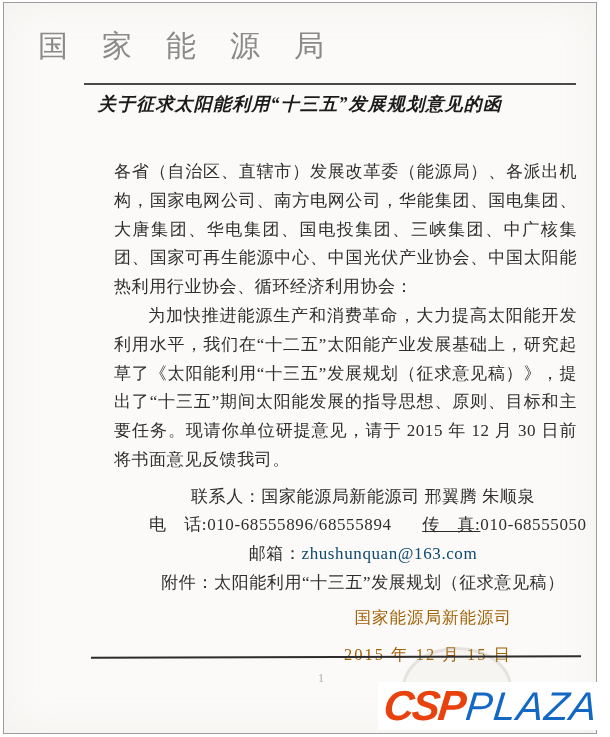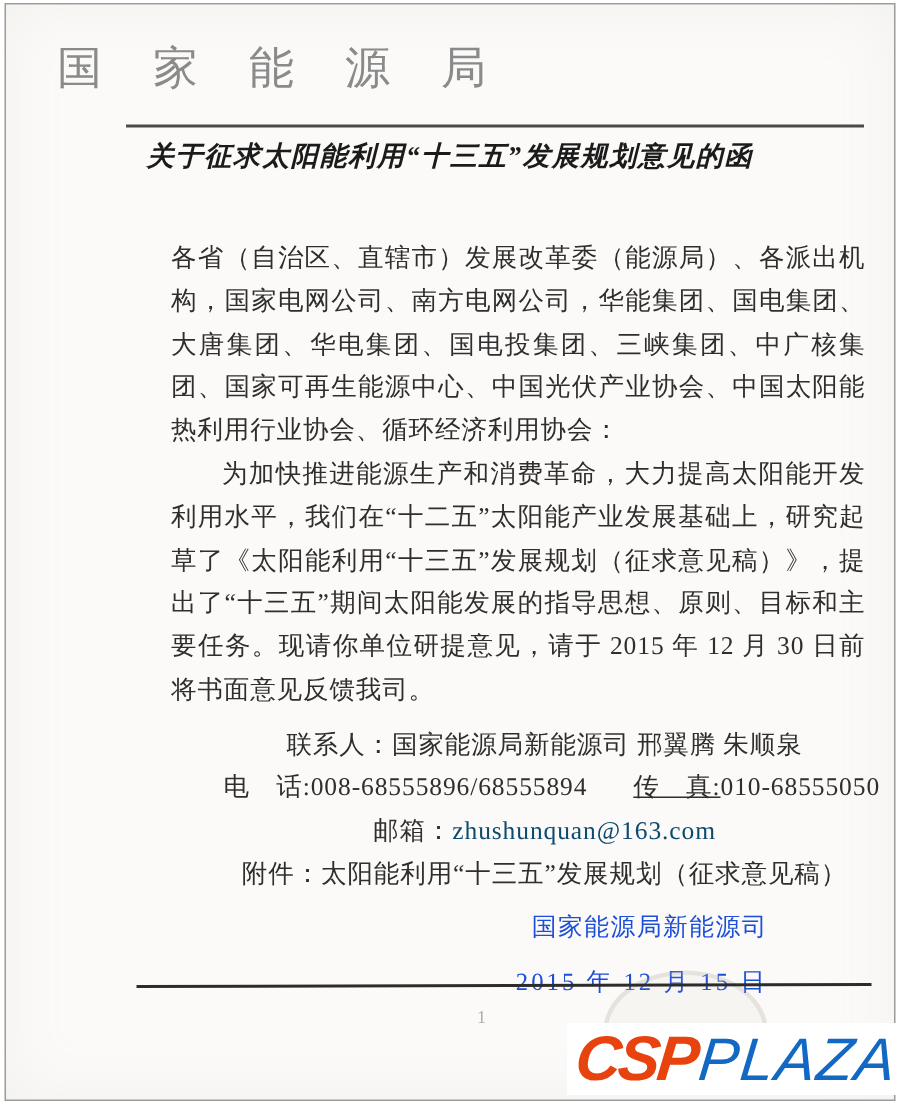--- a/index.html
+++ b/index.html
@@ -58,21 +58,21 @@
     line-height:28.6px;
   }
   .fax-label { margin-left:1.8em;text-decoration:underline; }
   .email-link {
     color:#0c4a6e; 
     text-underline-offset:3px;
   }
 
   .signature {
     position:absolute; top:604px; right:84px;
-    text-align:right; font-size:16.5px; color:#1d4ed8;
+    text-align:right; font-size:16.5px; color:#a16207;
     letter-spacing:1px;
   }
   .signature .sig-date { margin-top:15px; letter-spacing:2px; }
 
   .rule-bottom {
     position:absolute; top:653px; left:87px; width:490px; height:2px;
     background:#2c2c2c;
     transform:rotate(-0.15deg);
   }
 
@@ -121,21 +121,21 @@
 
       <p class="para-recipients">各省（自治区、直辖市）发展改革委（能源局）、各派出机构，国家电网公司、南方电网公司，华能集团、国电集团、大唐集团、华电集团、国电投集团、三峡集团、中广核集团、国家可再生能源中心、中国光伏产业协会、中国太阳能热利用行业协会、循环经济利用协会：</p>
 
       <p class="para-body">为加快推进能源生产和消费革命，大力提高太阳能开发利用水平，我们在“十二五”太阳能产业发展基础上，研究起草了《太阳能利用“十三五”发展规划（征求意见稿）》，提出了“十三五”期间太阳能发展的指导思想、原则、目标和主要任务。现请你单位研提意见，请于 2015 年 12 月 30 日前将书面意见反馈我司。</p>
 
       <div class="contact">
         <div class="contact-line">
           <span>联系人：</span><span>国家能源局新能源司  邢翼腾  朱顺泉</span>
         </div>
         <div class="contact-line">
-          <span>电　话:</span><span>008-68555896/68555894</span><span class="fax-label">传　真:</span><span>010-68555050</span>
+          <span>电　话:</span><span>010-68555896/68555894</span><span class="fax-label">传　真:</span><span>010-68555050</span>
         </div>
         <div class="contact-line">
           <span>邮箱：</span><a class="email-link">zhushunquan@163.com</a>
         </div>
         <div class="contact-line">
           <span>附件：</span><span>太阳能利用“十三五”发展规划（征求意见稿）</span>
         </div>
       </div>
     </div>
 

